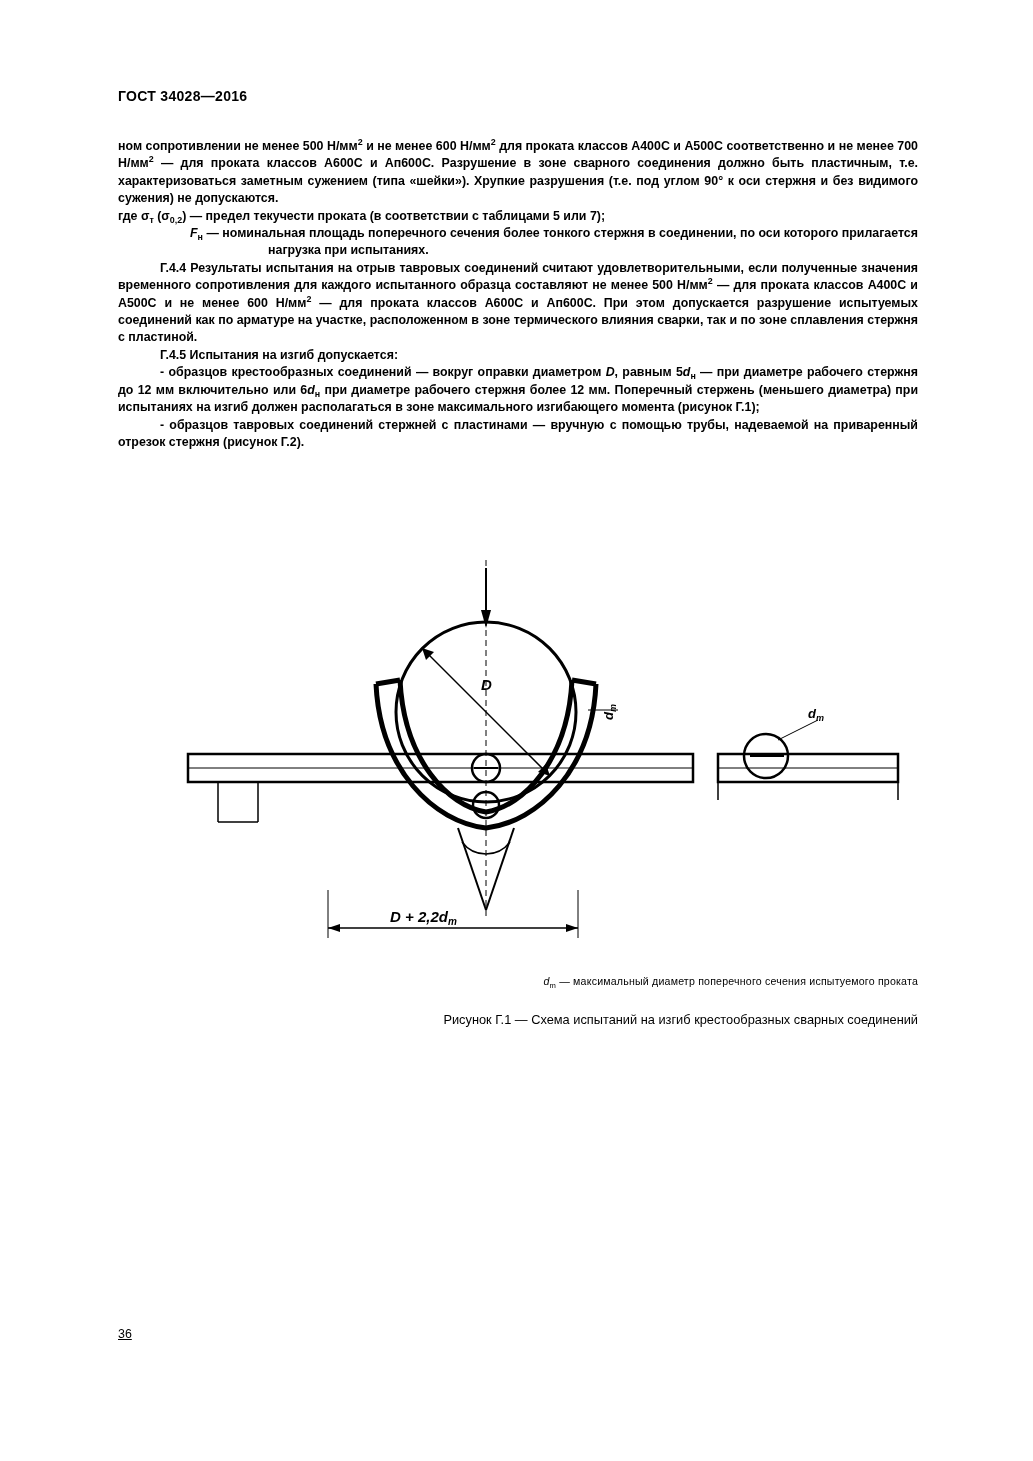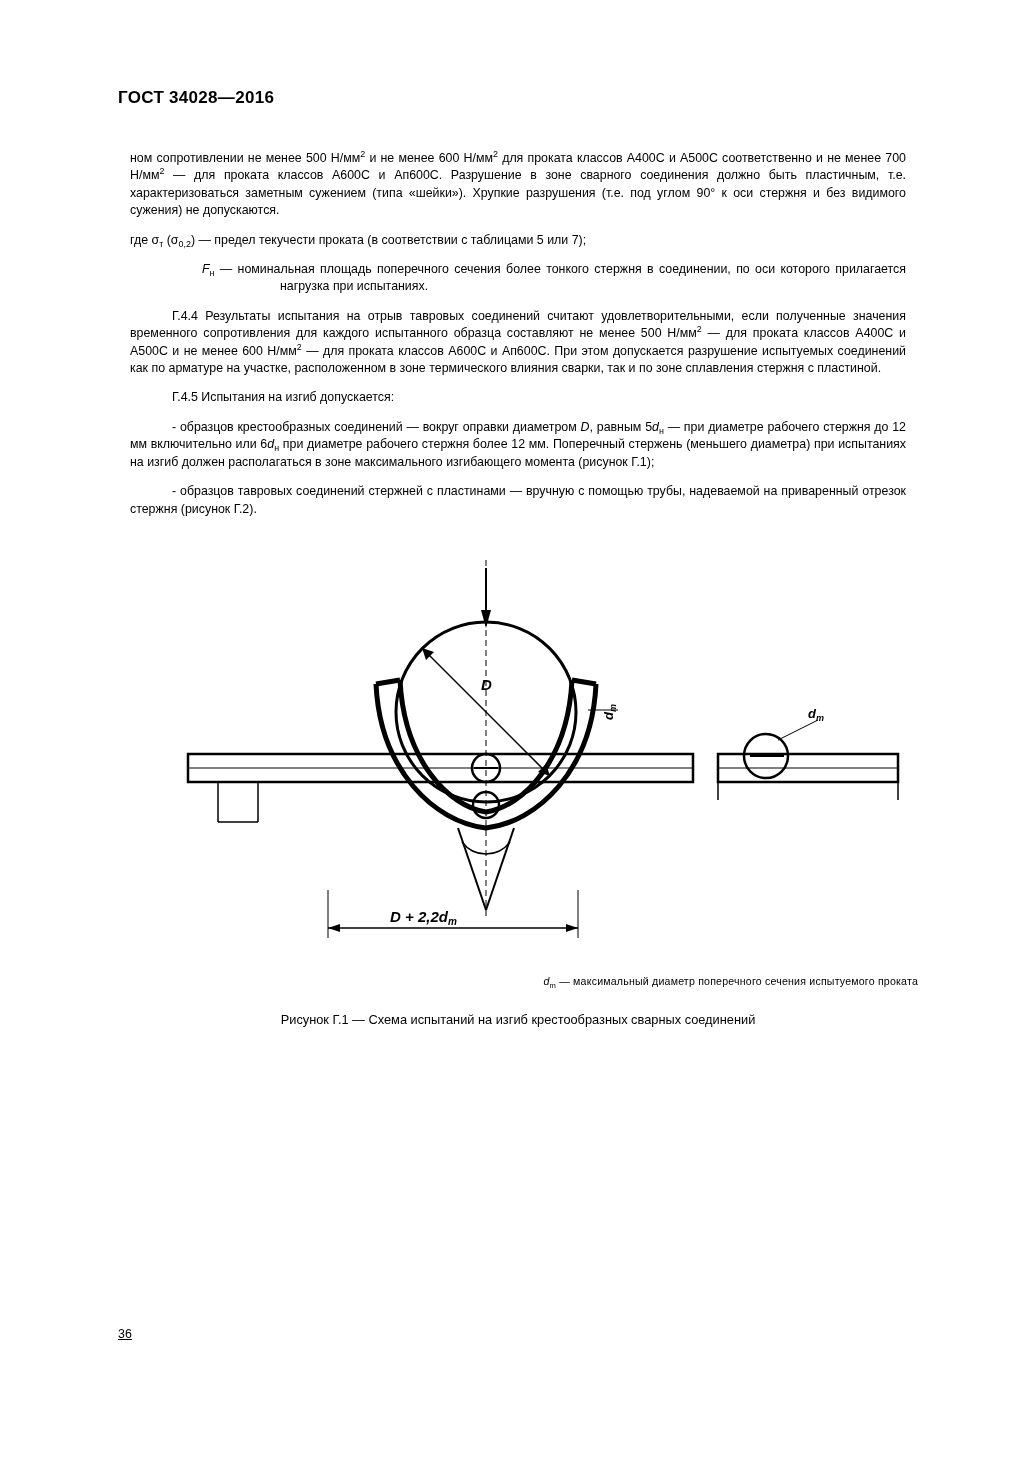--- a/index.html
+++ b/index.html
@@ -18,35 +18,36 @@
     position: absolute;
     left: 0; top: 0;
     width: 1033px;
     height: 1461px;
     overflow: hidden;
   }
   .header {
     position: absolute;
     left: 118px;
     top: 88px;
-    font-size: 17px;
+    font-size: 14px;
     font-weight: bold;
     letter-spacing: 0.3px;
   }
   .body-text {
     position: absolute;
     left: 118px;
     top: 138px;
     width: 800px;
     font-size: 12.4px;
     line-height: 17.4px;
     text-align: justify;
   }
   .body-text p {
-    margin: 12px;
+    margin: 0;
+    font-weight: bold;
   }
   .indent {
     text-indent: 42px;
   }
   .hang2 {
     padding-left: 108px;
     text-indent: -108px;
   }
   sup {
     font-size: 0.72em;
@@ -75,21 +76,21 @@
     width: 800px;
     text-align: right;
     font-size: 10.6px;
     letter-spacing: 0.2px;
   }
   .fig-caption {
     position: absolute;
     left: 118px;
     top: 1012px;
     width: 800px;
-    text-align: center;
+    text-align: right;
     font-size: 12.8px;
   }
   .page-number {
     position: absolute;
     left: 118px;
     top: 1327px;
     font-size: 12.4px;
     text-decoration: underline;
   }
 </style>

